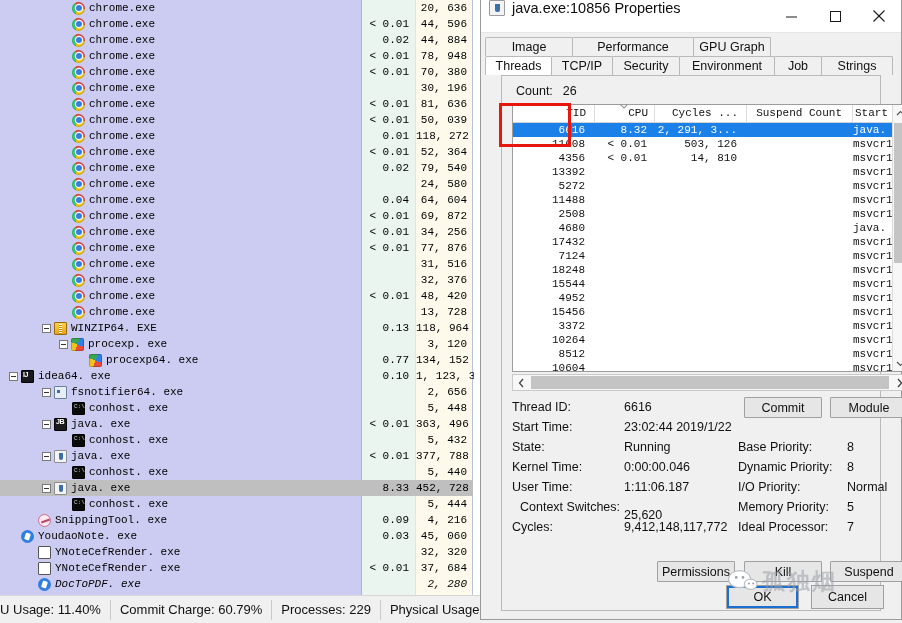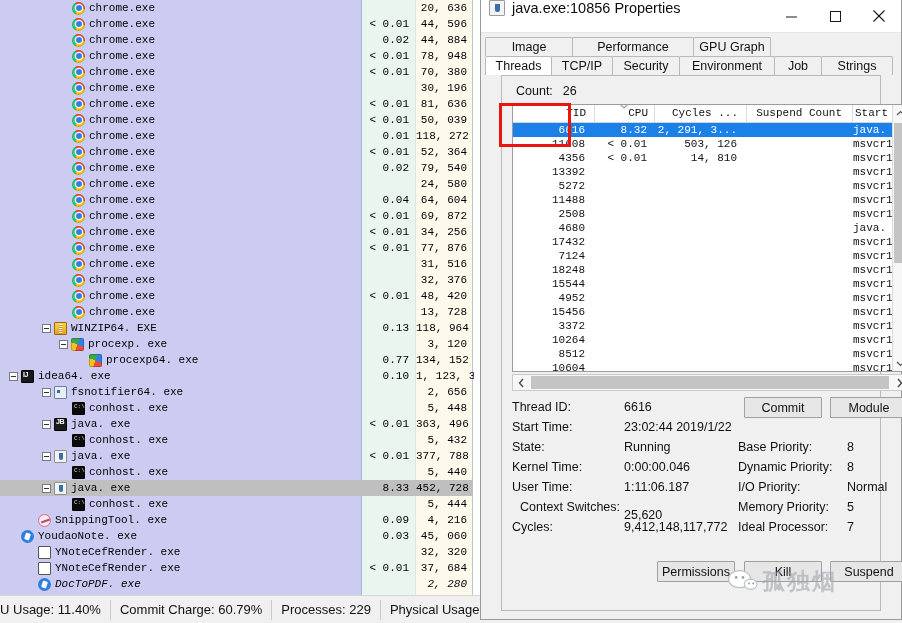--- a/index.html
+++ b/index.html
@@ -846,20 +846,24 @@
 
         <div class="dbtn" style="left:232px; top:-1px; width:78px;">Commit</div>
         <div class="dbtn" style="left:318px; top:-1px; width:78px;">Module</div>
       </div>
 
       <div class="dbtn" style="left:155px; top:485px; width:78px;">Permissions</div>
       <div class="dbtn" style="left:242px; top:485px; width:78px;">Kill</div>
       <div class="dbtn" style="left:328px; top:485px; width:78px;">Suspend</div>
     </div>
 
+    <div class="okcancel">
+      <div class="btn-ok">OK</div>
+      <div class="btn-cancel">Cancel</div>
+    </div>
   </div>
 
   <div class="annot-red" id="annot" style="left: 499px; top: 103px; width: 72px; height: 44px; border-color: rgb(232, 23, 14);"></div>
 
   <div class="wm" style="left:762px; top:566px;">
     <span class="wm-text">孤独烟</span>
   </div>
   <svg class="wm-logo" style="left:726px; top:567px;" viewBox="0 0 40 30">
     <ellipse cx="16" cy="14" rx="13" ry="10" fill="#ffffff" stroke="#b9bfc6" stroke-width="1.4"></ellipse>
     <ellipse cx="29" cy="20" rx="7.5" ry="6" fill="#ffffff" stroke="#b9bfc6" stroke-width="1.3"></ellipse>

